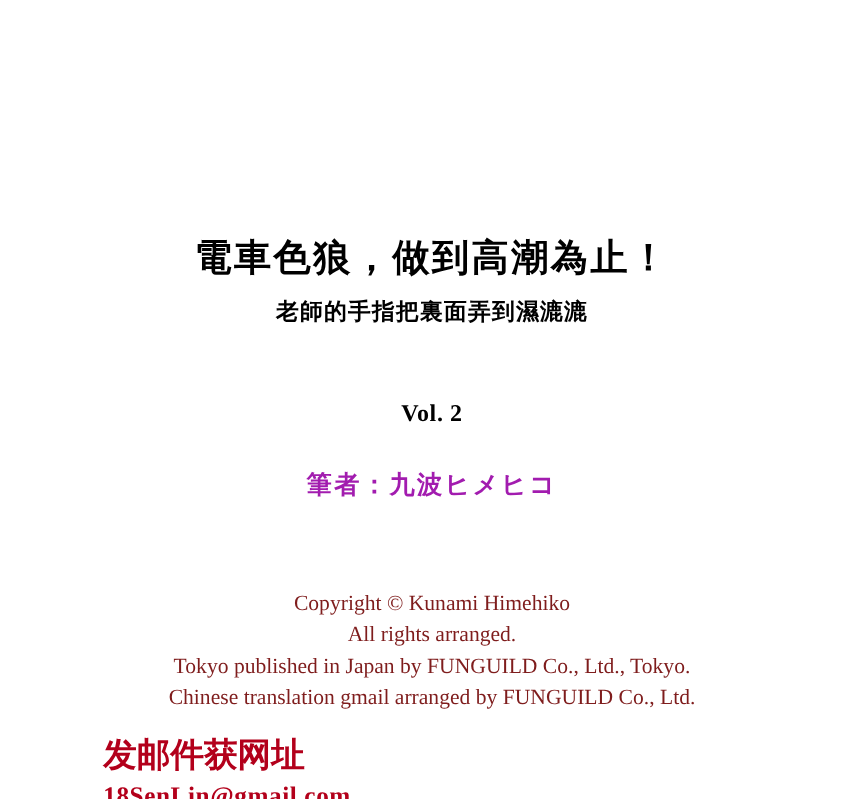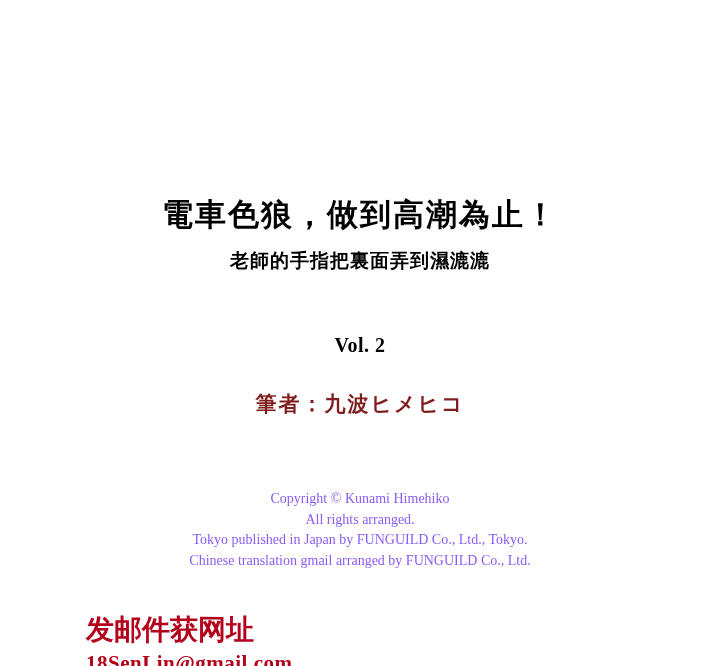--- a/index.html
+++ b/index.html
@@ -36,21 +36,21 @@
     font-weight: bold;
     font-size: 31px;
     letter-spacing: 2px;
     color: #000000;
     line-height: 1.25;
     white-space: nowrap;
   }
 
   .sub-title {
     margin-top: 14px;
-    font-family: Liberation Sans, sans-serif;
+    font-family: Liberation Mono, monospace;
     font-weight: bold;
     font-size: 19px;
     letter-spacing: 1px;
     color: #000000;
     line-height: 1.3;
     white-space: nowrap;
   }
 
   .volume {
     position: absolute;
@@ -65,36 +65,36 @@
   }
 
   .author {
     position: absolute;
     top: 390px;
     left: 0;
     width: 720px;
     text-align: center;
     font-size: 21px;
     font-weight: bold;
-    color: #7f1d1d;
+    color: #a21caf;
     letter-spacing: 2px;
   }
 
   .copyright-block {
     position: absolute;
     top: 489px;
     left: 0;
     width: 720px;
     text-align: center;
   }
 
   .copyright-line {
     font-family: "Liberation Serif", serif;
-    font-size: 14px;
-    color: #8b5cf6;
+    font-size: 18px;
+    color: #7f1d1d;
     line-height: 1.47;
     white-space: nowrap;
   }
 
   .watermark {
     position: absolute;
     left: 86px;
     top: 611px;
     text-align: left;
   }

